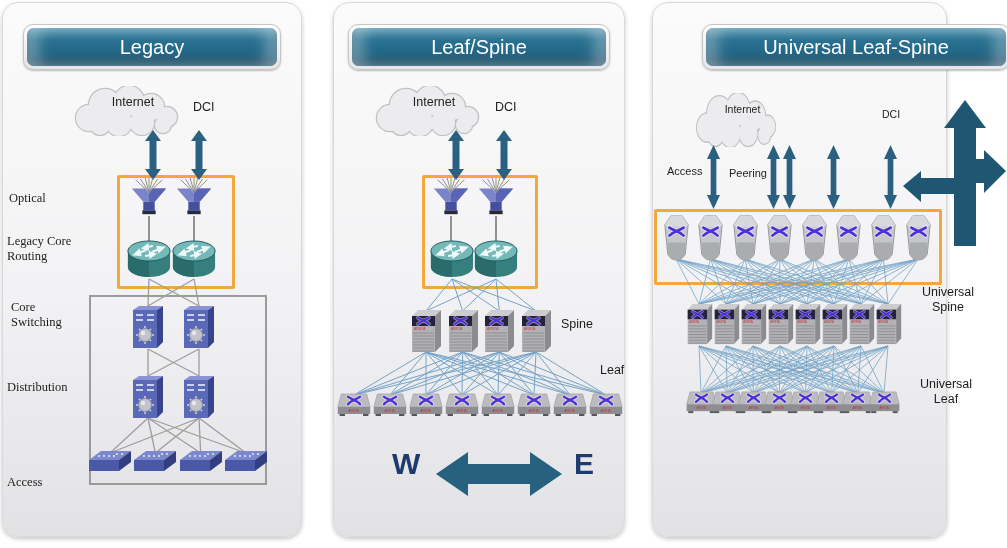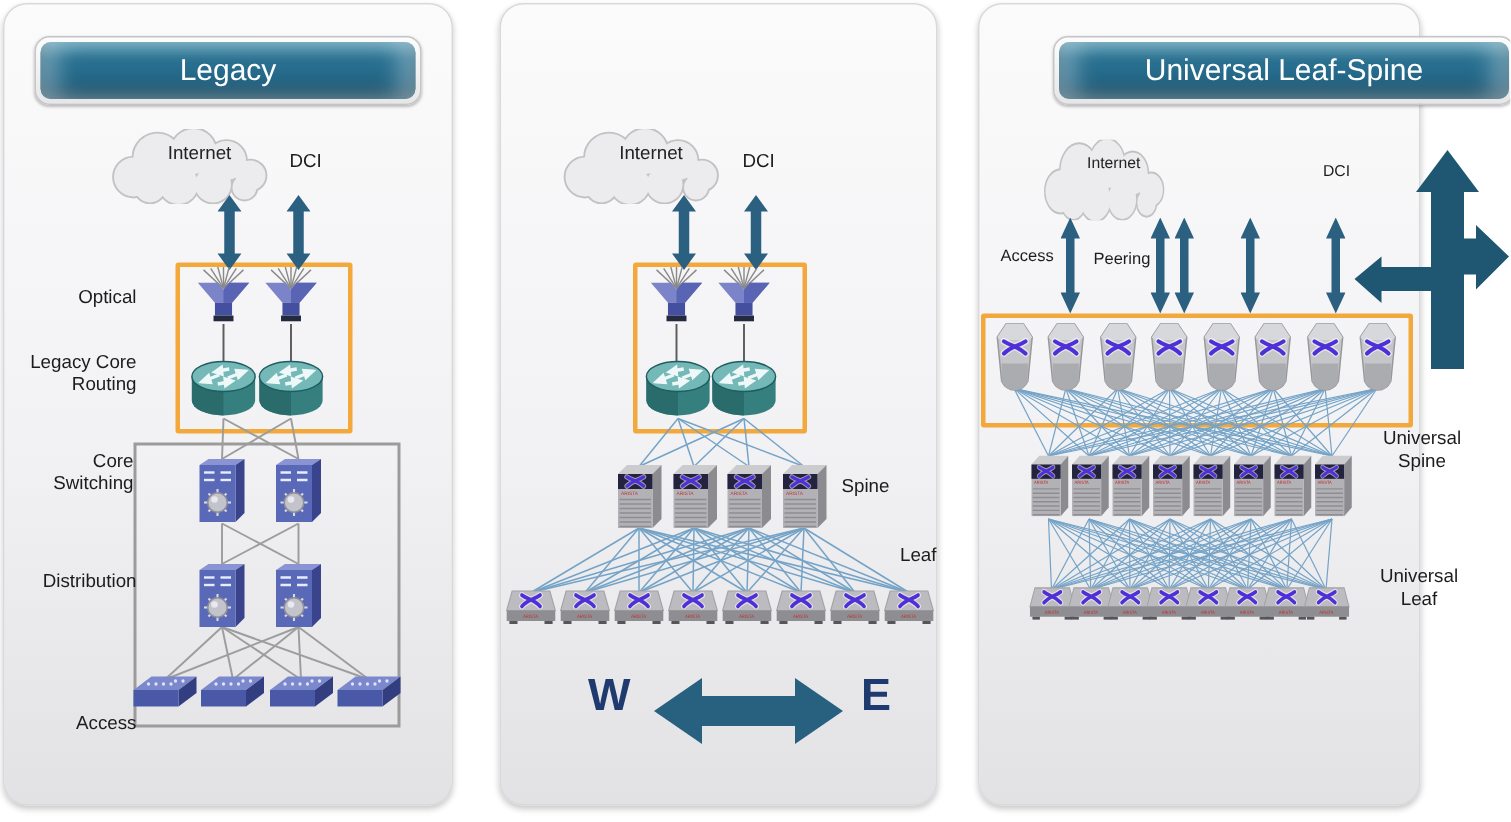--- a/index.html
+++ b/index.html
@@ -15,21 +15,21 @@
          background:linear-gradient(180deg,#4a90ab 0%,#2a7191 30%,#1d5e7d 100%);
          box-shadow:inset 12px 0 14px rgba(255,255,255,.30),
                     inset -12px 0 14px rgba(255,255,255,.30),
                     inset 0 -7px 9px rgba(0,0,0,.28);
          display:flex;align-items:center;justify-content:center;
          color:#ffffff;font-size:20px;}
   .lines{position:absolute;left:0;top:0;}
   .dev{position:absolute;}
   .dev svg{display:block;}
   .lbl{position:absolute;font-size:12.5px;color:#1c1c1c;line-height:1.18;}
-  .lbl.r{text-align:right;}
+  .lbl.r{font-family:Liberation Serif, serif;}
   .lbl.c{text-align:center;}
   .lbl.sm{font-size:10.5px;}
   .lbl.md{font-size:11px;}
   .cloud{position:absolute;}
   .cloud .cloud-label{position:absolute;left:12px;right:0;top:9px;text-align:center;
          font-size:12.5px;color:#222;}
   .cloud.small .cloud-label{font-size:10.5px;top:10px;}
   .obox{position:absolute;border:3px solid #f2a83b;border-radius:2px;}
   .gbox{position:absolute;border:2.5px solid #9b9b9b;}
   .we{position:absolute;font-size:30px;font-weight:bold;color:#1e3a6e;}
@@ -293,20 +293,25 @@
         </svg>
       </div>
       <div class="dev" style="left: 220px; top: 445px; width: 46px; height: 28px;">
         <svg width="46" height="28" viewBox="0 0 46 28" preserveAspectRatio="none">
           <use href="#sym-access"></use>
         </svg>
       </div>
     </section>
 
   <section class="panel" id="p2" style="left:333px;width:290px;">
+    <div class="title-outer" style="left:14px;top:21px;width:262px;height:46px;">
+      <div class="title-inner">
+          <span>Leaf/Spine</span>
+        </div>
+    </div>
 
     <div class="obox" style="left:88px;top:172px;width:110px;height:108px;"></div>
 
     <svg class="lines" id="lines-p2" width="290" height="533">
         <line x1="117" y1="213" x2="117" y2="240" stroke="#5c5c5c" stroke-width="1.3"></line>
         <line x1="162" y1="213" x2="162" y2="240" stroke="#5c5c5c" stroke-width="1.3"></line>
         <line x1="118" y1="276" x2="92" y2="308" stroke="#74a3c7" stroke-width="1"></line>
         <line x1="118" y1="276" x2="128.66666666666666" y2="308" stroke="#74a3c7" stroke-width="1"></line>
         <line x1="118" y1="276" x2="165.33333333333331" y2="308" stroke="#74a3c7" stroke-width="1"></line>
         <line x1="118" y1="276" x2="202" y2="308" stroke="#74a3c7" stroke-width="1"></line>

